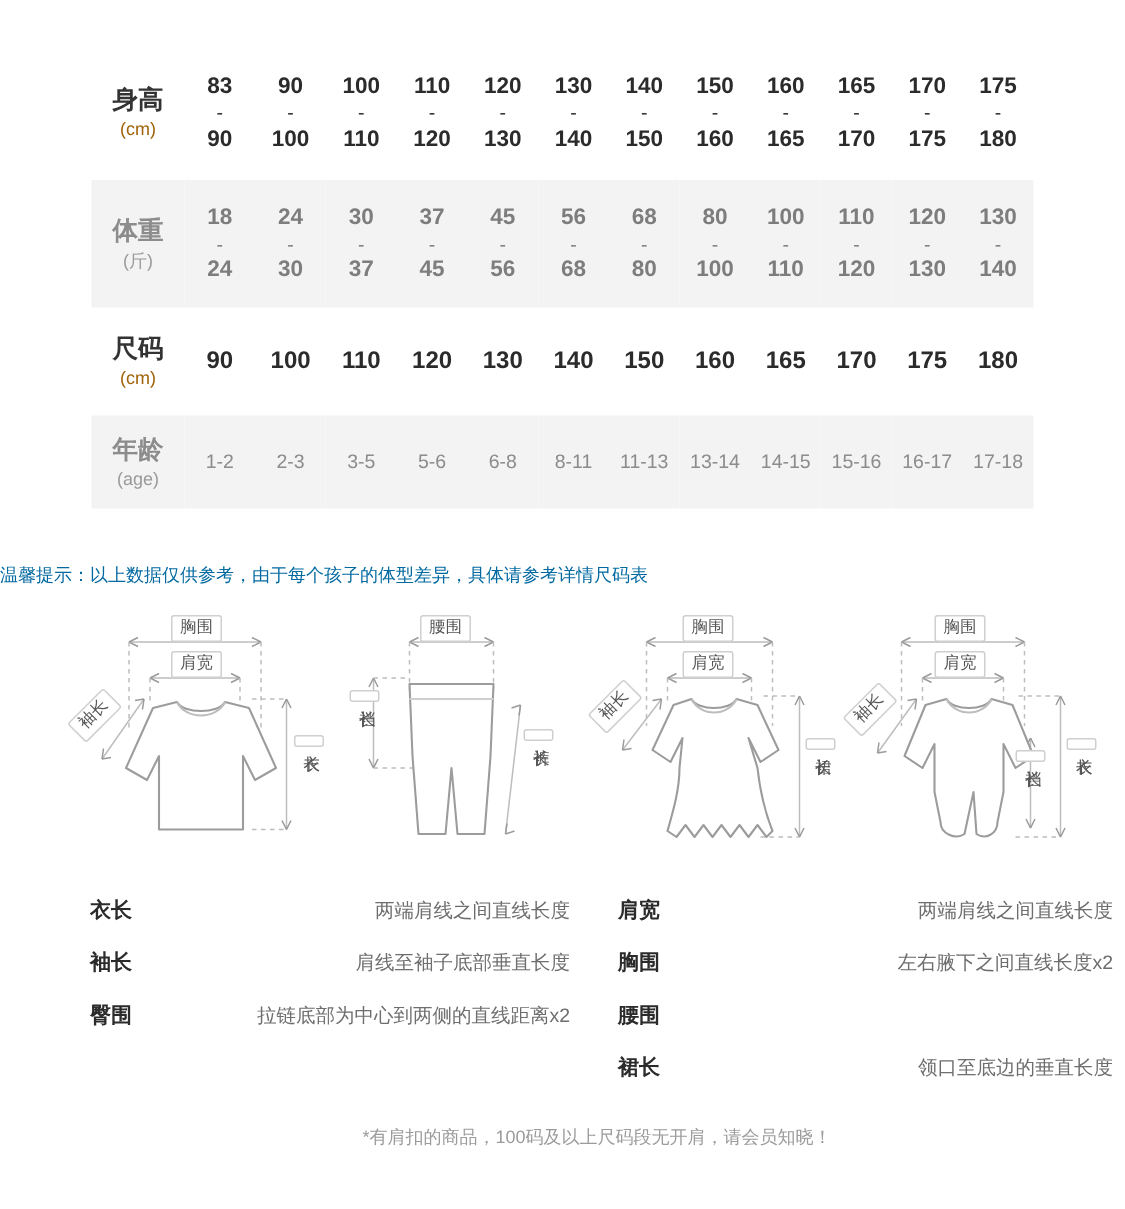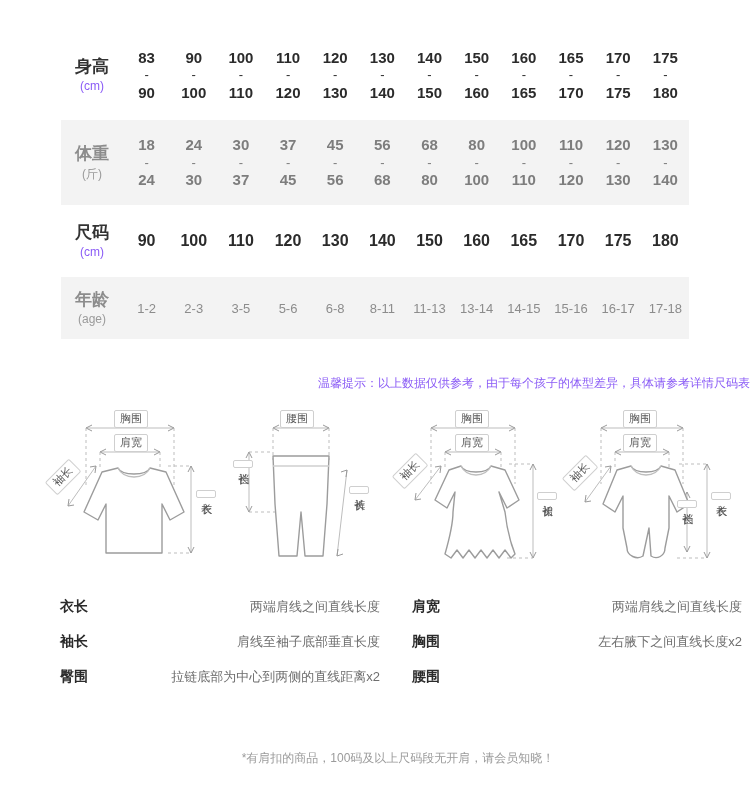--- a/index.html
+++ b/index.html
@@ -40,21 +40,21 @@
   .row-head {
     width: 62px;
     font-size: 17px;
     font-weight: bold;
     color: #333;
     line-height: 1.25;
   }
   .row-head .unit {
     font-size: 12px;
     font-weight: normal;
-    color: #8b5cf6;
+    color: #a16207;
     display: block;
     margin-top: 2px;
   }
   .row-head.dim {
     color: #8c8c8c;
   }
   .row-head.dim .unit {
     color: #9a9a9a;
   }
 
@@ -93,23 +93,23 @@
     font-size: 13px;
     color: #8c8c8c;
   }
 
   
   .tip {
     position: absolute;
     left: 0;
     top: 375px;
     width: 750px;
-    text-align: right;
+    text-align: left;
     font-size: 12px;
-    color: #8b5cf6;
+    color: #0369a1;
   }
 
   
   .diagrams {
     position: absolute;
     left: 40px;
     top: 408px;
     width: 676px;
     height: 180px;
   }
@@ -524,18 +524,22 @@
         <span class="legend-term">肩宽</span>
         <span class="legend-desc">两端肩线之间直线长度</span>
       </div>
       <div class="legend-item">
         <span class="legend-term">胸围</span>
         <span class="legend-desc">左右腋下之间直线长度x2</span>
       </div>
       <div class="legend-item">
         <span class="legend-term">腰围</span>
       </div>
+      <div class="legend-item">
+        <span class="legend-term">裙长</span>
+        <span class="legend-desc">领口至底边的垂直长度</span>
+      </div>
     </div>
   </div>
 
   <div class="footnote">*有肩扣的商品，100码及以上尺码段无开肩，请会员知晓！</div>
 
 </div>
 
 </body></html>

